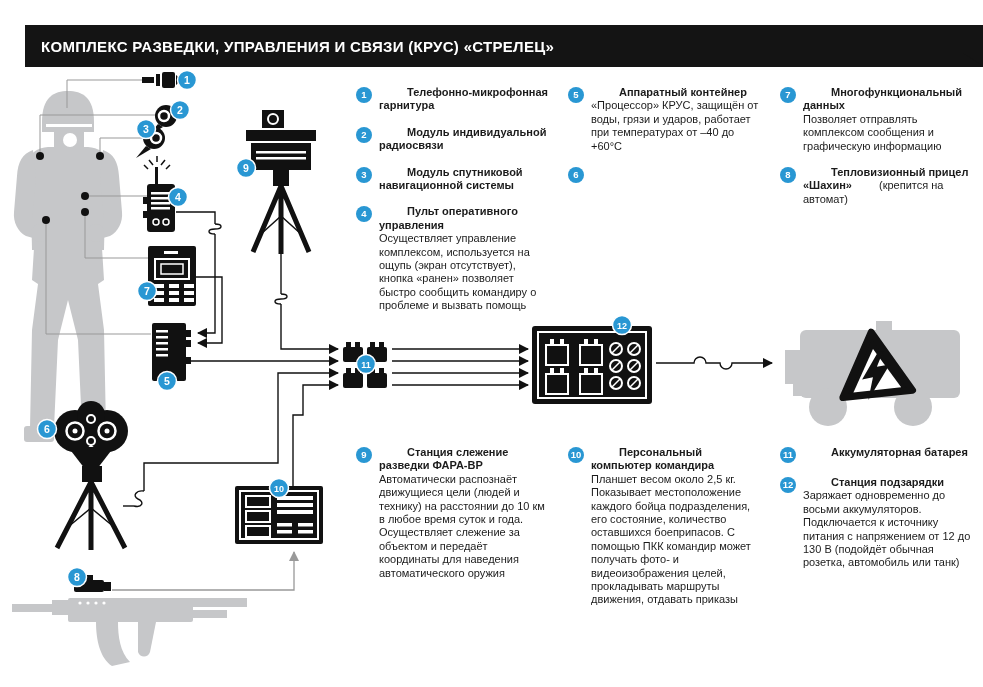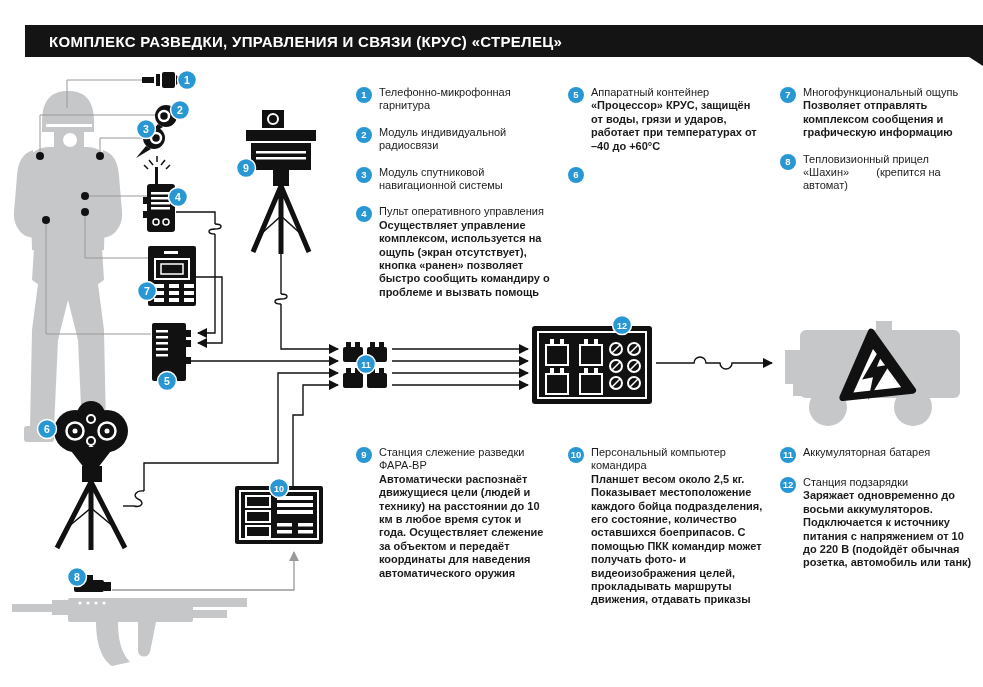--- a/index.html
+++ b/index.html
@@ -1,32 +1,32 @@
 <!DOCTYPE html>
 <html lang="ru"><head>
 <meta charset="utf-8">
 <style>
   html,body{margin:0;padding:0;background:#fff;}
   .page{position:relative;width:983px;height:687px;background:#fff;overflow:hidden;
         font-family:"Liberation Sans","DejaVu Sans",sans-serif;color:#1b1b1b;}
-  .header{position:absolute;left:25px;top:25px;right:0;height:32px;background:#141414;
-          display:flex;align-items:center;padding-left:24px;box-sizing:border-box;text-align:right;}
+  .header{position:absolute;left:25px;top:25px;right:0;height:42px;background:#141414;
+          display:flex;align-items:center;padding-left:16px;box-sizing:border-box;text-align:right;}
   .header span{color:#fff;font-weight:bold;font-size:15px;letter-spacing:.3px;white-space:nowrap;}
   .header-fold{position:absolute;right:0;top:53px;width:0;height:0;
                border-top:13px solid #141414;border-left:20px solid transparent;}
   svg{position:absolute;left:0;top:0;}
   .col{position:absolute;width:200px;}
   .item{display:flex;align-items:flex-start;margin-bottom:13px;}
   .badge{flex:0 0 16px;width:16px;height:16px;border-radius:50%;background:#2997d3;color:#fff;
          font-size:9.5px;font-weight:bold;line-height:16px;text-align:center;margin-right:7px;margin-top:1px;}
   .txt{width:172px;font-size:11px;line-height:13.4px;}
-  .txt b{font-weight:normal;}
+  .txt b{font-weight:bold;margin-left:28px;}
   .txt .note{font-weight:normal;margin-left:24px;}
   .txt .note:empty{display:none;}
-  .txt .body{display:block;font-weight:bold;}
+  .txt .body{display:block;font-weight:normal;}
   .txt .body:empty{display:none;}
 </style>
 </head>
 <body>
 
 <div class="page">
 
   <div class="header">
     <span>КОМПЛЕКС РАЗВЕДКИ, УПРАВЛЕНИЯ И СВЯЗИ (КРУС) «СТРЕЛЕЦ»</span>
   </div>
@@ -360,21 +360,21 @@
       <div class="txt"><b>Аппаратный контейнер</b> <span class="body">«Процессор» КРУС, защищён от воды, грязи и ударов, работает при температурах от –40 до +60°С</span></div>
     </div>
     <div class="item">
       <span class="badge">6</span>
     </div>
   </div>
 
   <div class="col" style="left:780px;top:86px">
     <div class="item">
       <span class="badge">7</span>
-      <div class="txt"><b>Многофункциональный ощупь</b> <span class="body">Позволяет отправлять комплексом сообщения и графическую информацию</span></div>
+      <div class="txt"><b>Многофункциональный данных</b> <span class="body">Позволяет отправлять комплексом сообщения и графическую информацию</span></div>
     </div>
     <div class="item">
       <span class="badge">8</span>
       <div class="txt"><b>Тепловизионный прицел «Шахин»</b> <span class="note">(крепится на автомат)</span></div>
     </div>
   </div>
 
   <div class="col" style="left:356px;top:446px">
     <div class="item">
       <span class="badge">9</span>
@@ -389,17 +389,17 @@
     </div>
   </div>
 
   <div class="col" style="left:780px;top:446px">
     <div class="item">
       <span class="badge">11</span>
       <div class="txt"><b>Аккумуляторная батарея</b> </div>
     </div>
     <div class="item">
       <span class="badge">12</span>
-      <div class="txt"><b>Станция подзарядки</b> <span class="body">Заряжает одновременно до восьми аккумуляторов. Подключается к источнику питания с напряжением от 10 до 220 В (подойдёт обычная розетка, автомобиль или танк)</span></div>
+      <div class="txt"><b>Станция подзарядки</b> <span class="body">Заряжает одновременно до восьми аккумуляторов. Подключается к источнику питания с напряжением от 12 до 130 В (подойдёт обычная розетка, автомобиль или танк)</span></div>
     </div>
   </div>
 
 </div>
 
 </body></html>

